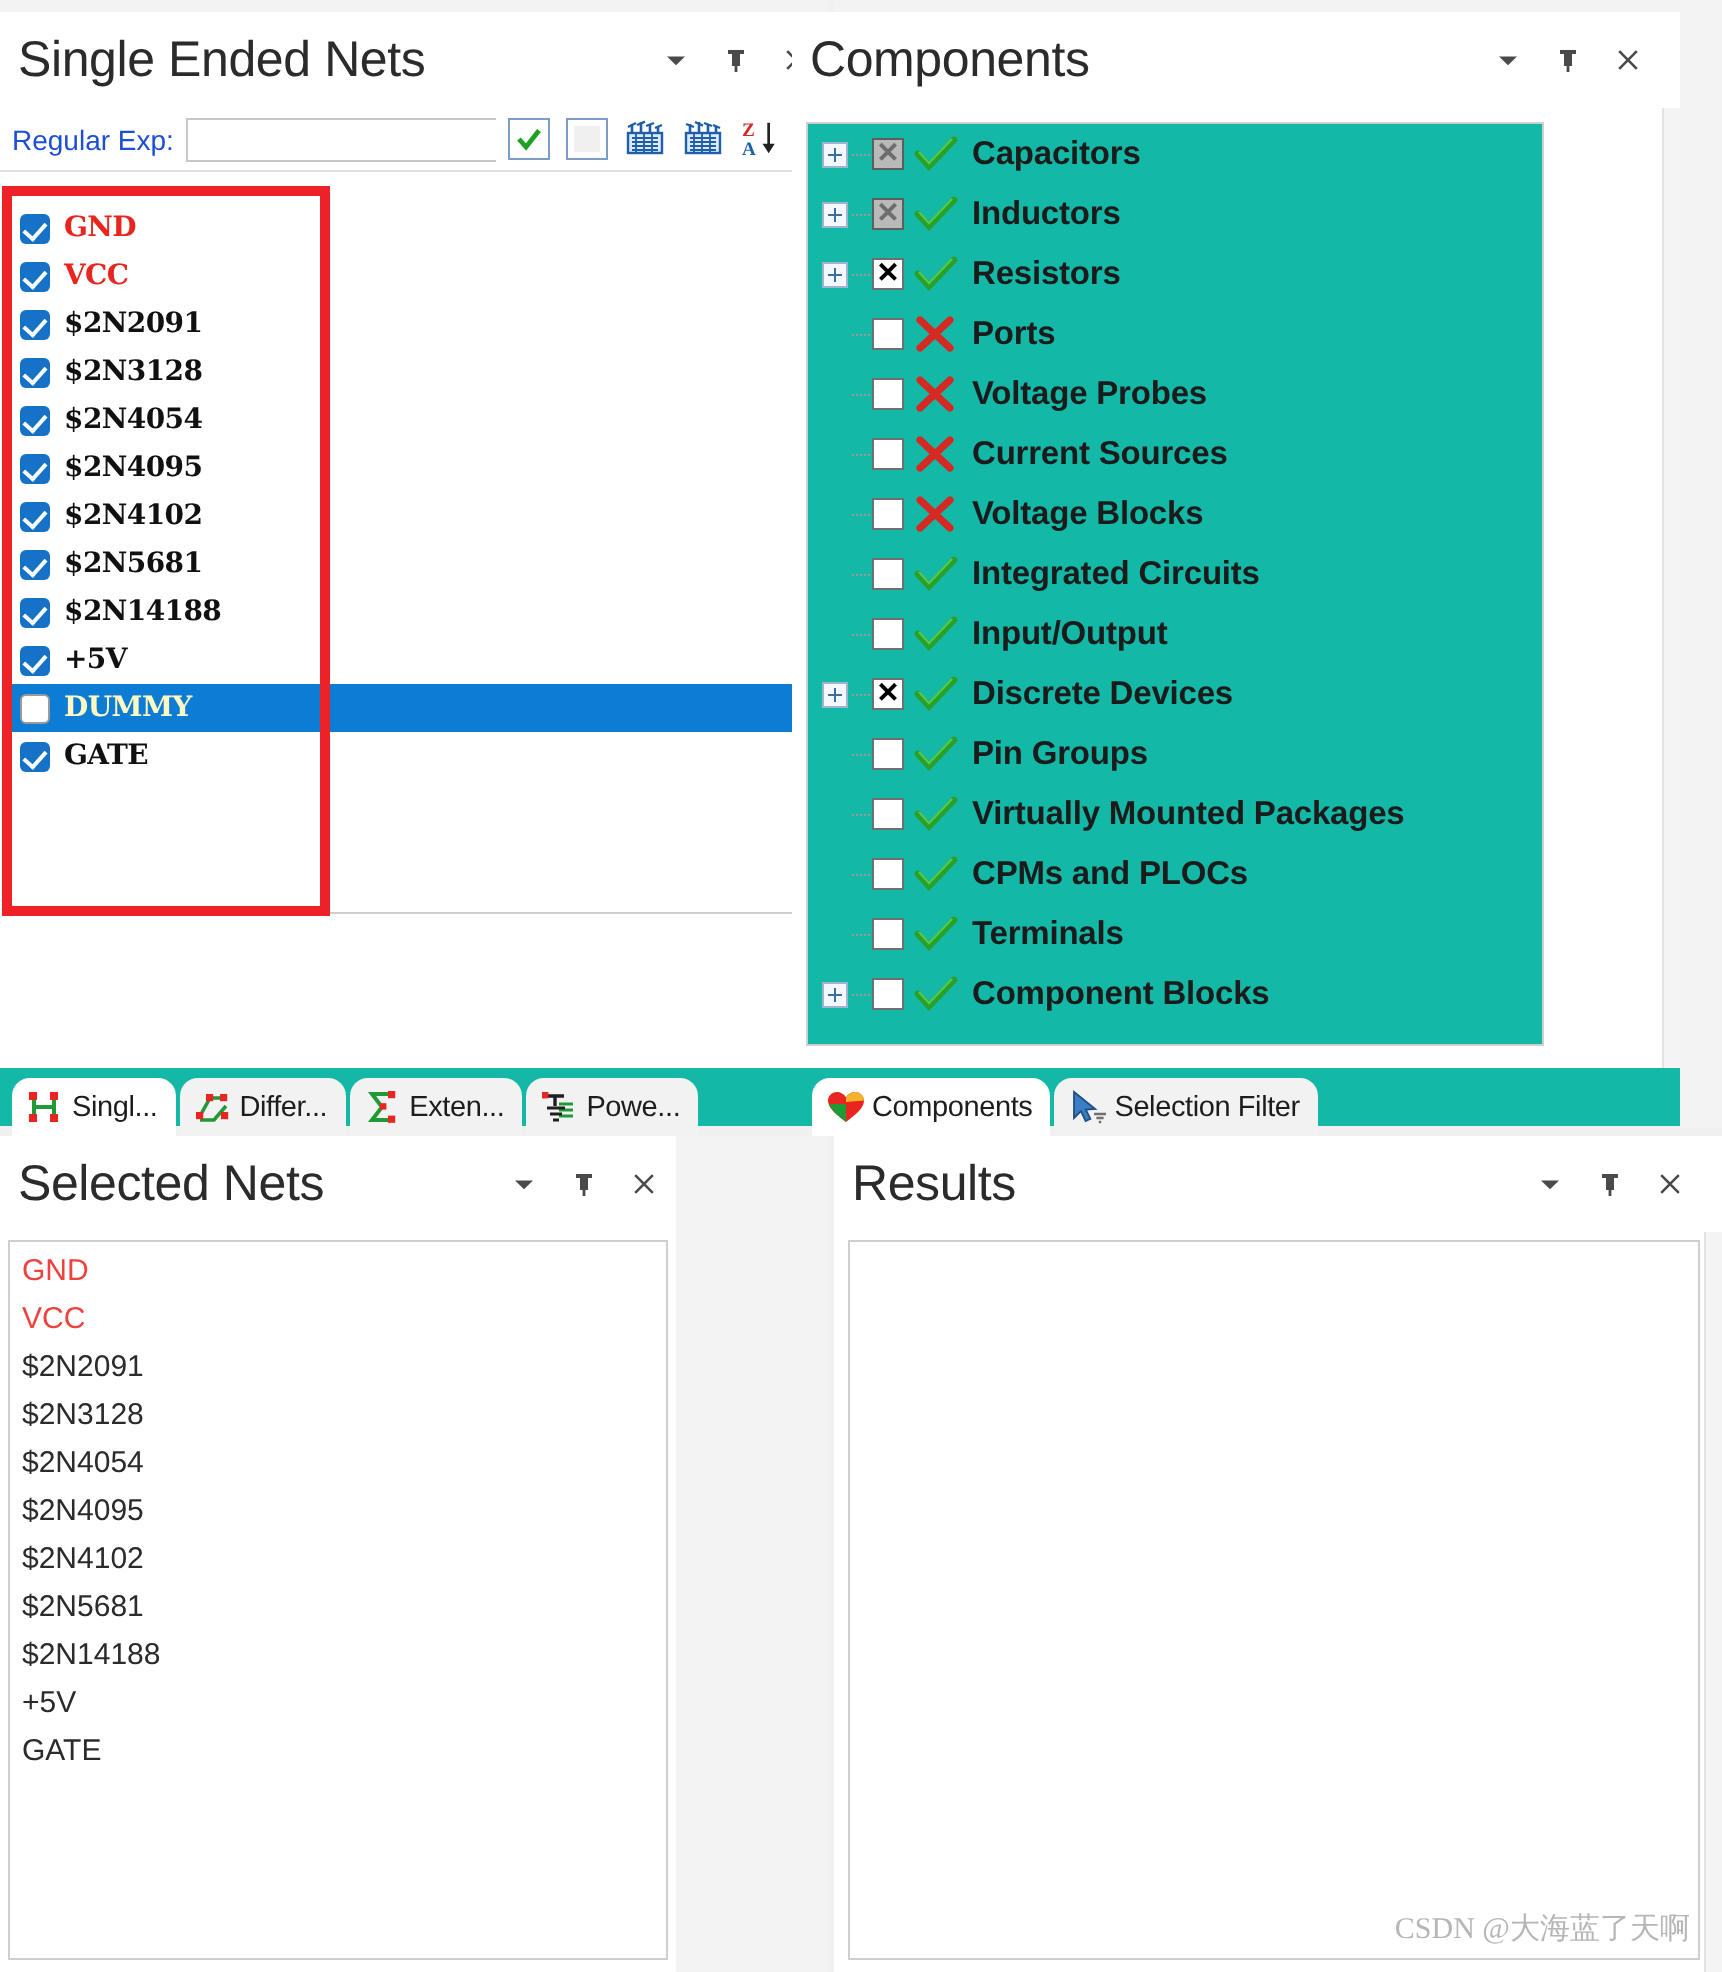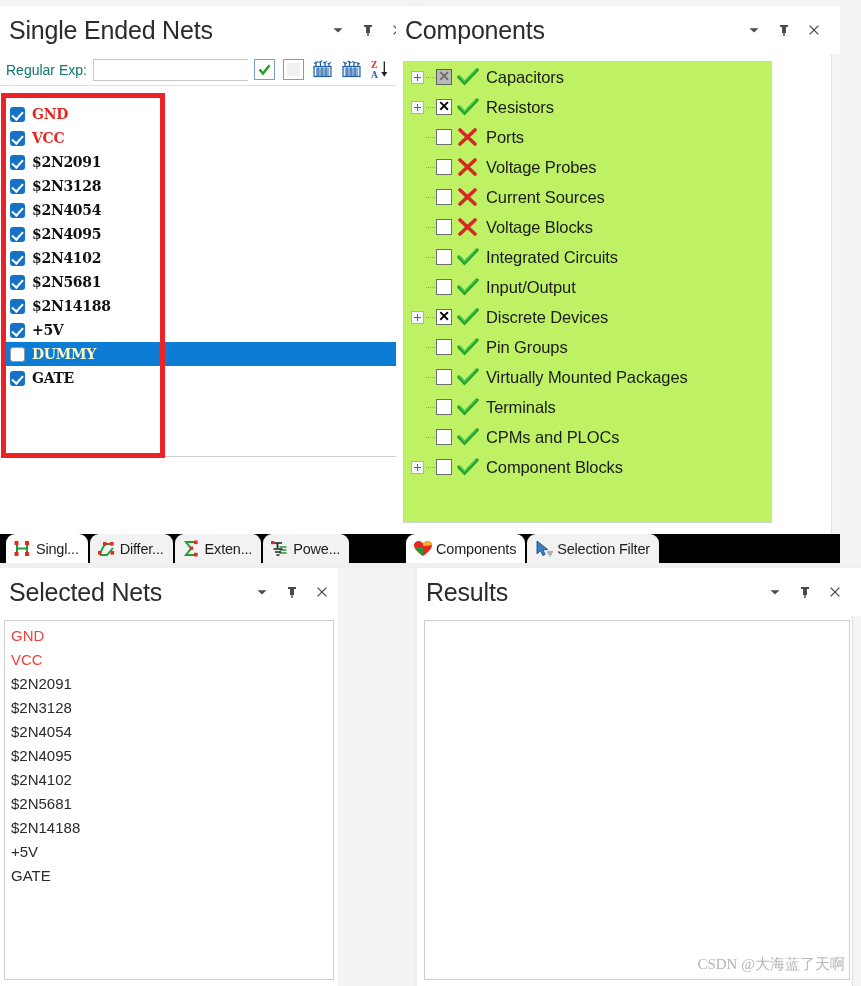--- a/index.html
+++ b/index.html
@@ -48,21 +48,21 @@
   
   #sen { left: 0; top: 6px; width: 414px; height: 562px; }
   .filterbar {
     height: 32px;
     display: flex; align-items: center;
     padding-left: 6px;
     background: #ffffff;
     border-bottom: 1px solid #e0e0e0;
   }
   .filter-label {
-    font-size: 14px; color: #0f766e; white-space: nowrap;
+    font-size: 14px; color: #1d4ed8; white-space: nowrap;
   }
   .filter-input {
     margin-left: 6px;
     width: 155px; height: 22px;
     border: 1px solid #c8c8c8;
     border-right: none;
     background: #fff;
   }
   .tool-icons {
     margin-left: 6px;
@@ -130,22 +130,23 @@
     pointer-events: none;
     z-index: 30;
   }
 
   
   .tabstrip {
     position: absolute;
     left: 0; bottom: 0;
     width: 100%;
     height: 34px;
-    background: #000000;
+    background: #14b8a6;
     display: flex;
+    align-items: flex-end;
     padding-left: 6px;
   }
   .tabstrip::after {
     content: "";
     position: absolute; left: 0; right: 0; bottom: 0;
     height: 5px; background: #f0f0f0;
   }
   .tab {
     position: relative;
     height: 29px;
@@ -163,23 +164,24 @@
   .tab.active { background: #ffffff; z-index: 3; }
   .tab .tlabel { letter-spacing: -0.2px; }
   .tabicon { width: 19px; height: 17px; flex: none; }
 
   
   #comp { left: 396px; top: 6px; width: 444px; height: 562px; }
   .treebox {
     position: absolute;
     left: 7px; top: 55px;
     width: 369px; height: 462px;
-    background: #bef264;
+    background: #14b8a6;
     border: 1px solid #cfcfcf;
     overflow: hidden;
+    font-weight: bold;
   }
   .trow {
     height: 30px;
     display: flex; align-items: center;
     padding-left: 7px;
     position: relative;
   }
   .expander {
     width: 13px; height: 13px; flex: none;
     border: 1px solid #9db4d4;
@@ -498,20 +500,30 @@
           <span class="tcb xgrey"></span>
           <span class="mark"><svg width="22" height="18" viewBox="0 0 22 18">
               <path d="M2 9 L7.5 15 L20 2" stroke="#2aa02a" stroke-width="3.4" fill="none" stroke-linecap="round"></path>
               <path d="M2.5 8 L7.5 13.5 L19 1.5" stroke="#4fc94f" stroke-width="1.2" fill="none"></path>
             </svg></span>
           <span class="tlbl">Capacitors</span>
         </div>
         <div class="trow">
           <span class="expander"></span>
           <span class="dots"></span>
+          <span class="tcb xgrey"></span>
+          <span class="mark"><svg width="22" height="18" viewBox="0 0 22 18">
+              <path d="M2 9 L7.5 15 L20 2" stroke="#2aa02a" stroke-width="3.4" fill="none" stroke-linecap="round"></path>
+              <path d="M2.5 8 L7.5 13.5 L19 1.5" stroke="#4fc94f" stroke-width="1.2" fill="none"></path>
+            </svg></span>
+          <span class="tlbl">Inductors</span>
+        </div>
+        <div class="trow">
+          <span class="expander"></span>
+          <span class="dots"></span>
           <span class="tcb xblack"></span>
           <span class="mark"><svg width="22" height="18" viewBox="0 0 22 18">
               <path d="M2 9 L7.5 15 L20 2" stroke="#2aa02a" stroke-width="3.4" fill="none" stroke-linecap="round"></path>
               <path d="M2.5 8 L7.5 13.5 L19 1.5" stroke="#4fc94f" stroke-width="1.2" fill="none"></path>
             </svg></span>
           <span class="tlbl">Resistors</span>
         </div>
         <div class="trow">
           <span class="expander blank"></span>
           <span class="dots"></span>
@@ -599,31 +611,31 @@
           <span class="tlbl">Virtually Mounted Packages</span>
         </div>
         <div class="trow">
           <span class="expander blank"></span>
           <span class="dots"></span>
           <span class="tcb"></span>
           <span class="mark"><svg width="22" height="18" viewBox="0 0 22 18">
               <path d="M2 9 L7.5 15 L20 2" stroke="#2aa02a" stroke-width="3.4" fill="none" stroke-linecap="round"></path>
               <path d="M2.5 8 L7.5 13.5 L19 1.5" stroke="#4fc94f" stroke-width="1.2" fill="none"></path>
             </svg></span>
+          <span class="tlbl">CPMs and PLOCs</span>
+        </div>
+        <div class="trow">
+          <span class="expander blank"></span>
+          <span class="dots"></span>
+          <span class="tcb"></span>
+          <span class="mark"><svg width="22" height="18" viewBox="0 0 22 18">
+              <path d="M2 9 L7.5 15 L20 2" stroke="#2aa02a" stroke-width="3.4" fill="none" stroke-linecap="round"></path>
+              <path d="M2.5 8 L7.5 13.5 L19 1.5" stroke="#4fc94f" stroke-width="1.2" fill="none"></path>
+            </svg></span>
           <span class="tlbl">Terminals</span>
-        </div>
-        <div class="trow">
-          <span class="expander blank"></span>
-          <span class="dots"></span>
-          <span class="tcb"></span>
-          <span class="mark"><svg width="22" height="18" viewBox="0 0 22 18">
-              <path d="M2 9 L7.5 15 L20 2" stroke="#2aa02a" stroke-width="3.4" fill="none" stroke-linecap="round"></path>
-              <path d="M2.5 8 L7.5 13.5 L19 1.5" stroke="#4fc94f" stroke-width="1.2" fill="none"></path>
-            </svg></span>
-          <span class="tlbl">CPMs and PLOCs</span>
         </div>
         <div class="trow">
           <span class="expander"></span>
           <span class="dots"></span>
           <span class="tcb"></span>
           <span class="mark"><svg width="22" height="18" viewBox="0 0 22 18">
               <path d="M2 9 L7.5 15 L20 2" stroke="#2aa02a" stroke-width="3.4" fill="none" stroke-linecap="round"></path>
               <path d="M2.5 8 L7.5 13.5 L19 1.5" stroke="#4fc94f" stroke-width="1.2" fill="none"></path>
             </svg></span>
           <span class="tlbl">Component Blocks</span>

